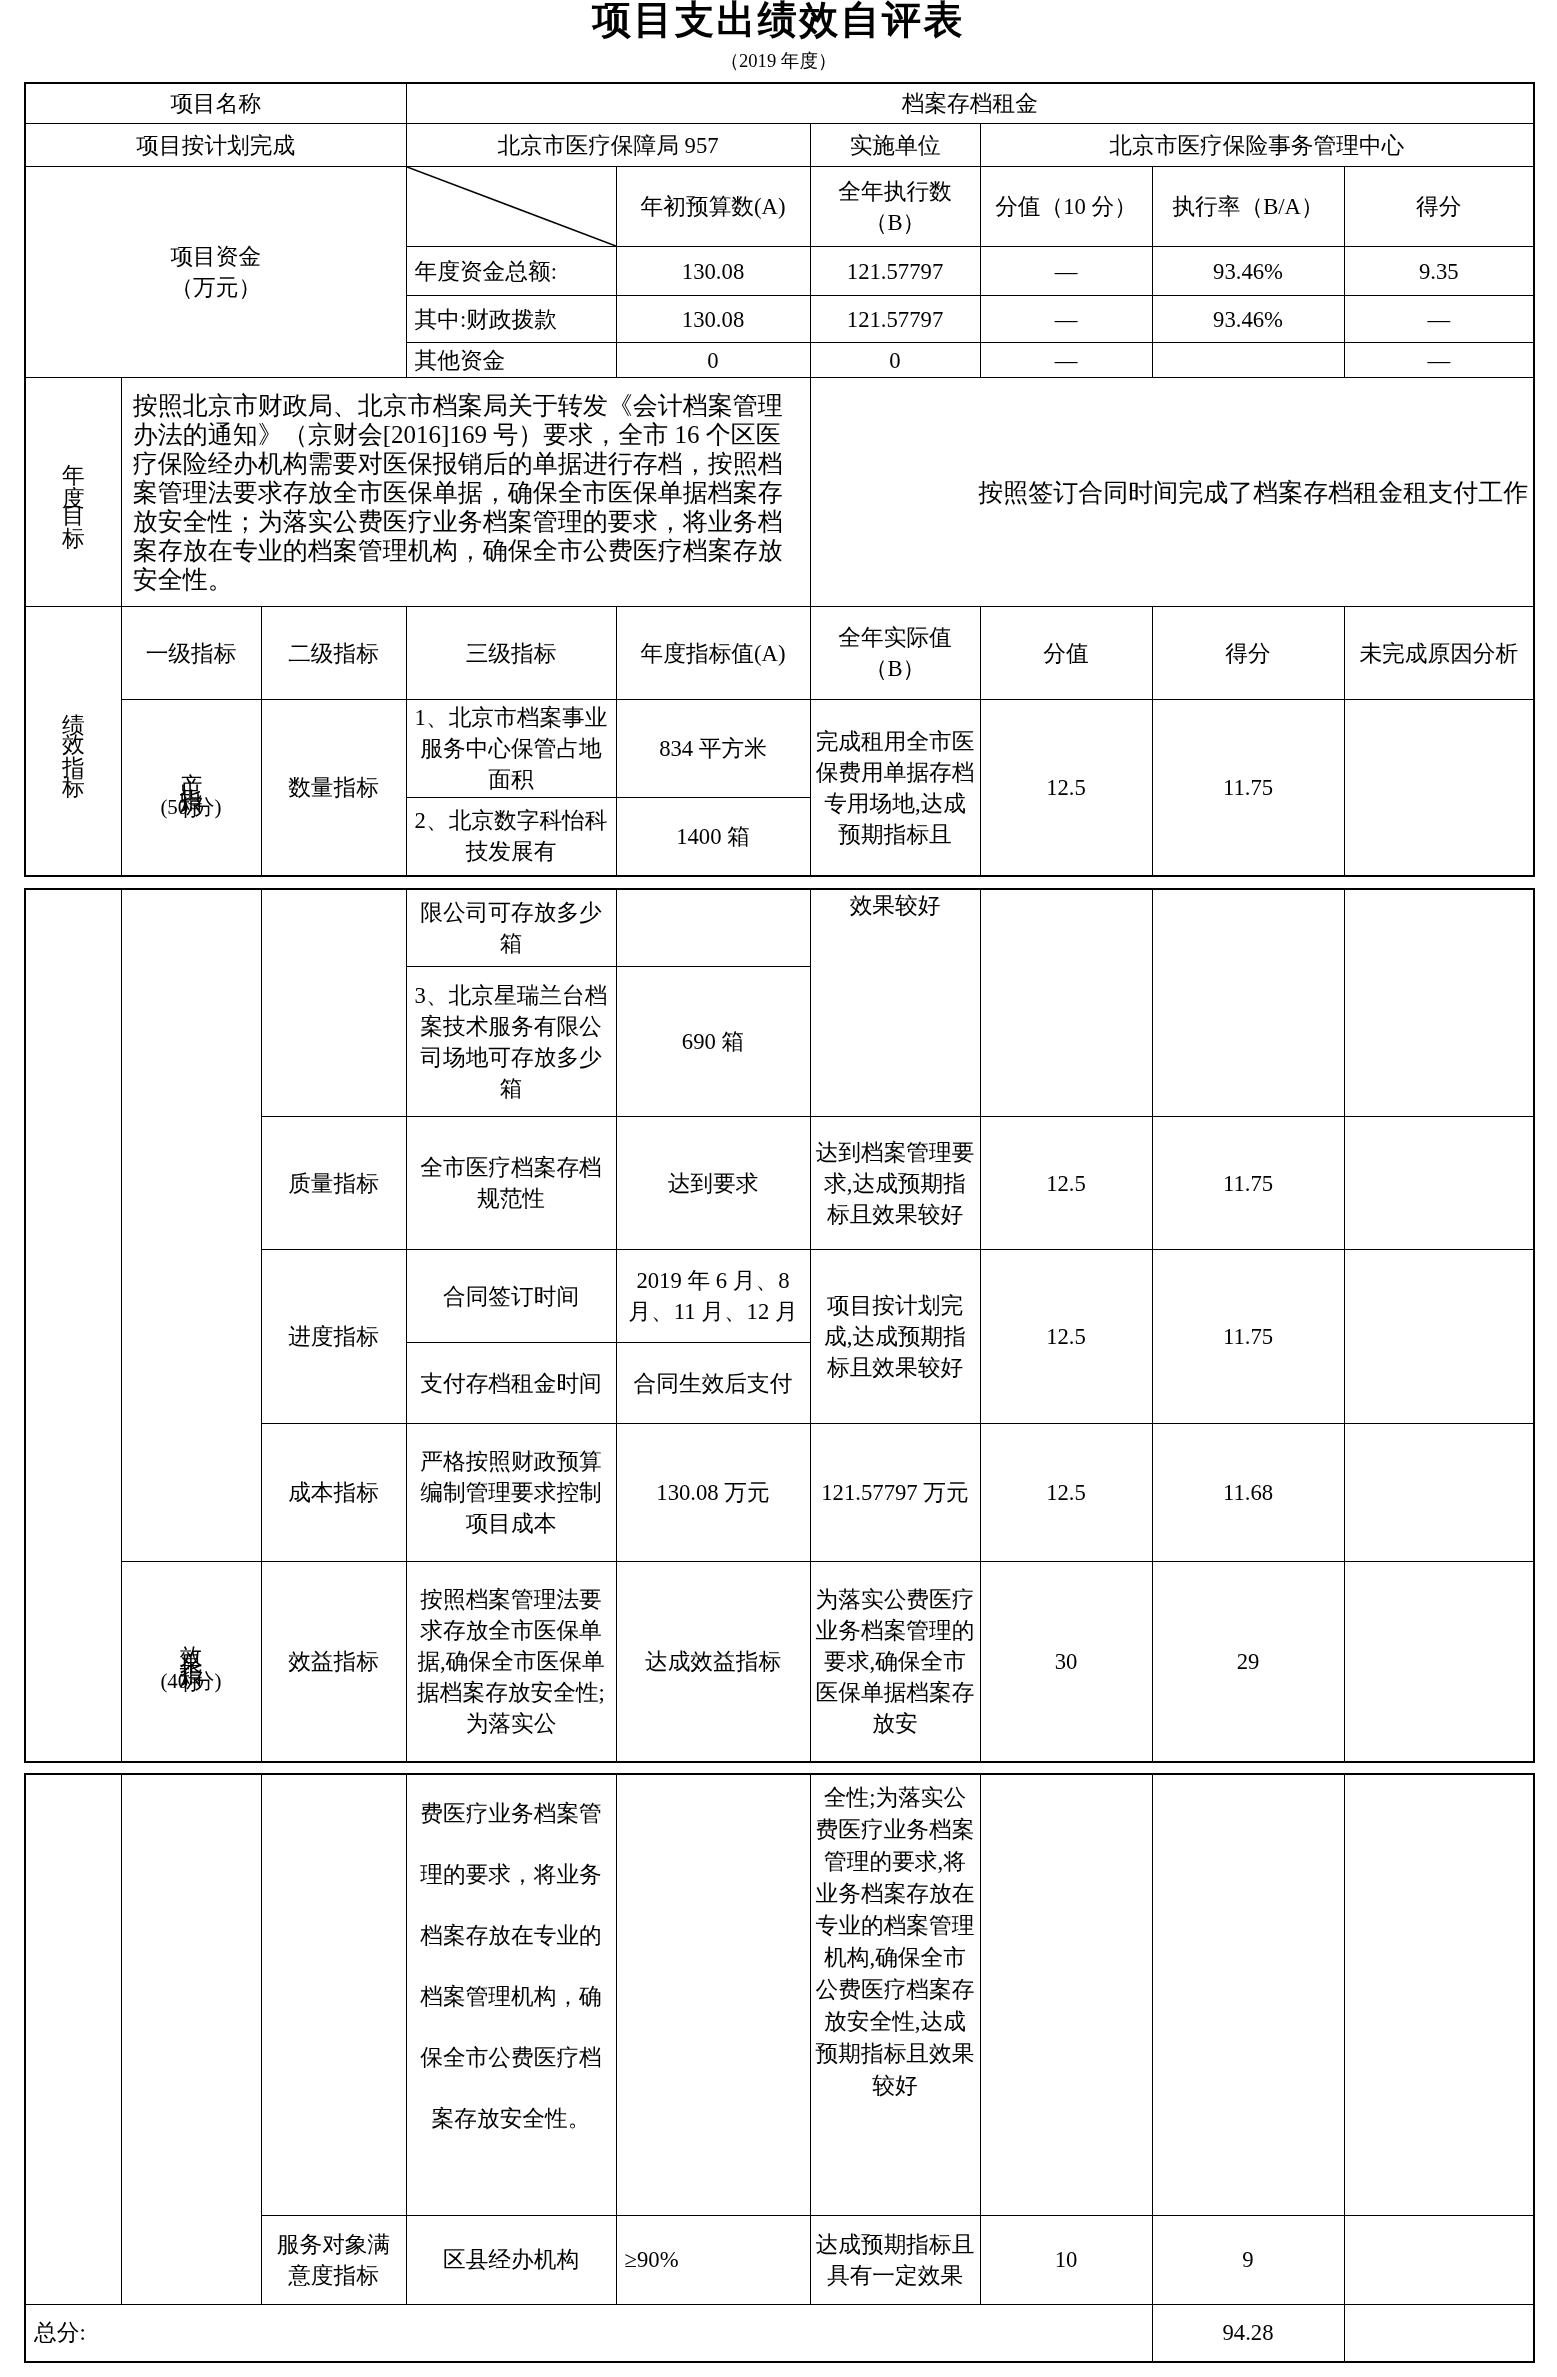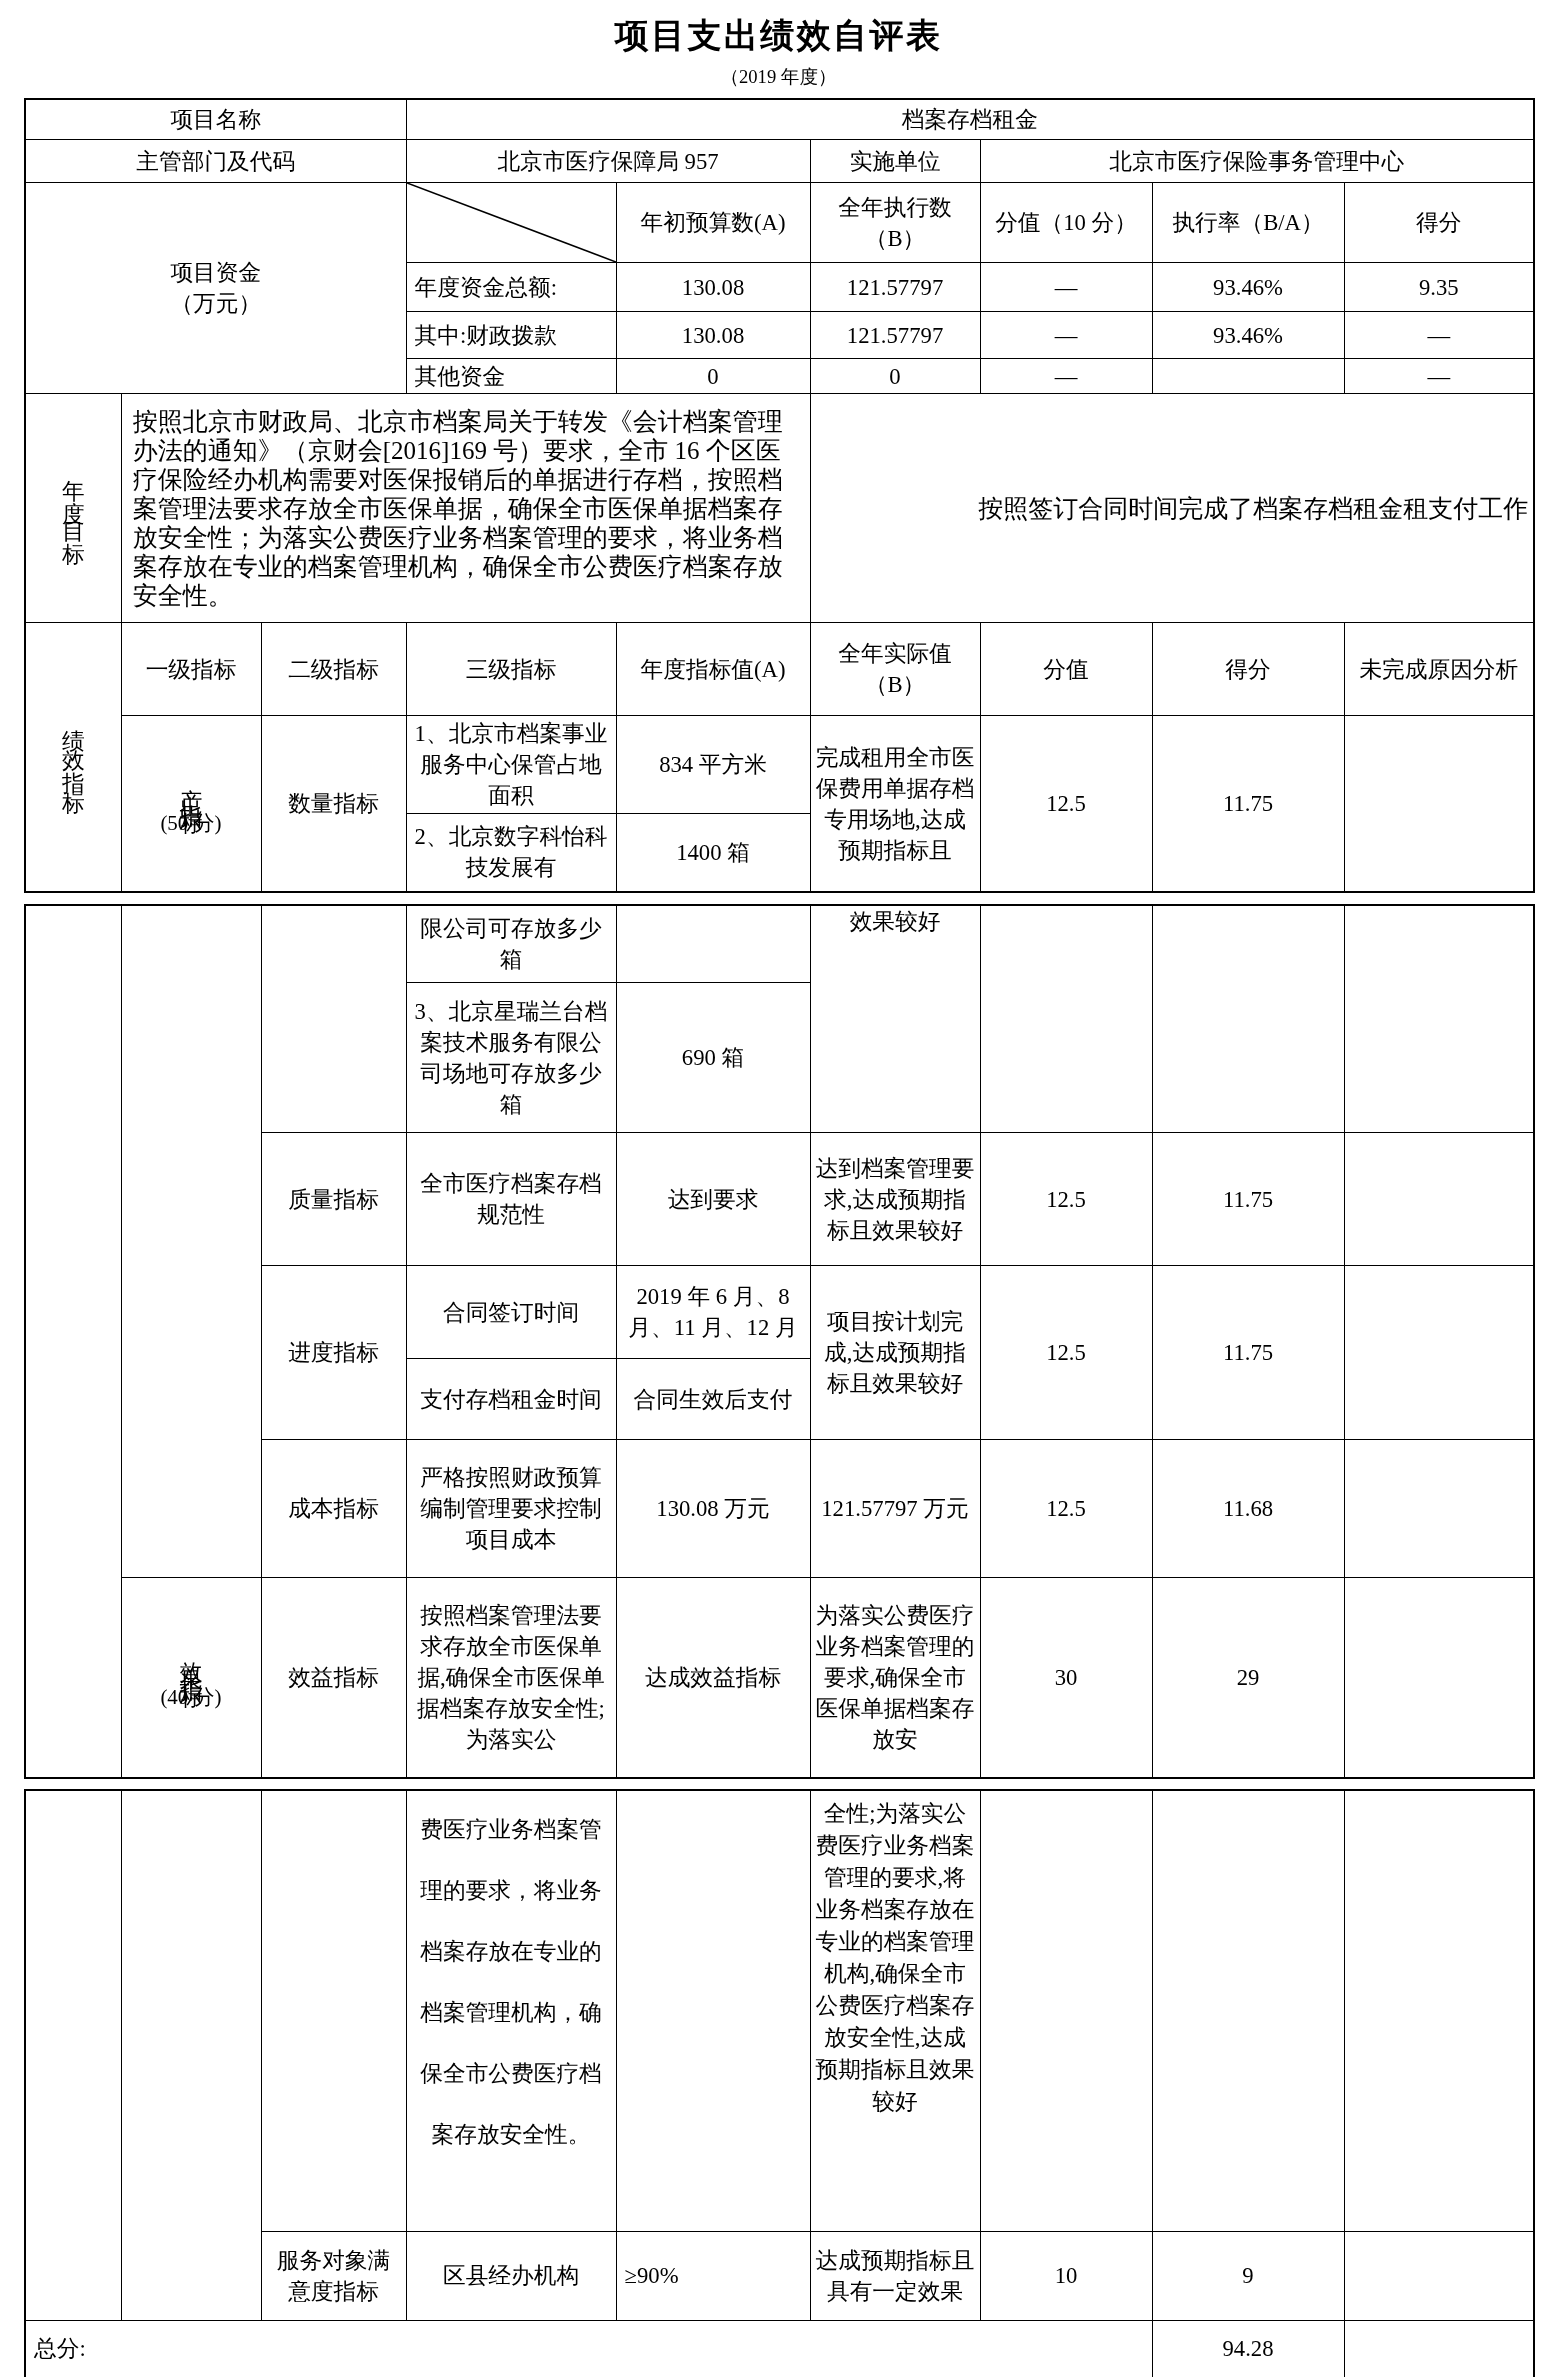--- a/index.html
+++ b/index.html
@@ -2,22 +2,22 @@
 <html style="font-size:13px"><head>
 <meta charset="utf-8">
 <style>
   html,body{margin:0;padding:0;background:#ffffff;}
   body{
     width:1557px;height:2377px;
     font-family:"Liberation Serif","DejaVu Serif",serif;
     color:#000;
   }
   .doc-title{
-    text-align:center;font-weight:bold;font-size:34px;
-    letter-spacing:2.4px;padding-top:16px;line-height:39px;
+    text-align:center;font-weight:bold;font-size:39px;
+    letter-spacing:2.4px;padding-top:0;line-height:39px;
   }
   .doc-subtitle{
     text-align:center;font-size:18.6px;margin-top:11.3px;line-height:21px;
   }
   table.page{
     border-collapse:collapse;table-layout:fixed;
     width:1509px;margin-left:24px;
     border:2.4px solid #000;
   }
   .tbl-gap{height:10.5px;}
@@ -63,21 +63,21 @@
     <col style="width:172px">
       <col style="width:192px">
       <col style="width:190px">
   </colgroup>
   <tbody>
       <tr style="height:41px">
     <td colspan="3">项目名称</td>
     <td colspan="6">档案存档租金</td>
   </tr>
   <tr style="height:43px">
-    <td colspan="3">主管部门及代码</td>
+    <td colspan="3">项目按计划完成</td>
     <td colspan="2">北京市医疗保障局 957</td>
     <td>实施单位</td>
     <td colspan="3">北京市医疗保险事务管理中心</td>
   </tr>
   <tr style="height:80px">
     <td colspan="3" rowspan="4" class="pre">项目资金
 （万元）</td>
     <td class="diag-cell">
       <svg class="diag" viewBox="0 0 100 100" preserveAspectRatio="none">
         <line x1="0" y1="0" x2="100" y2="100" stroke="#000" stroke-width="1.6" vector-effect="non-scaling-stroke"></line>

